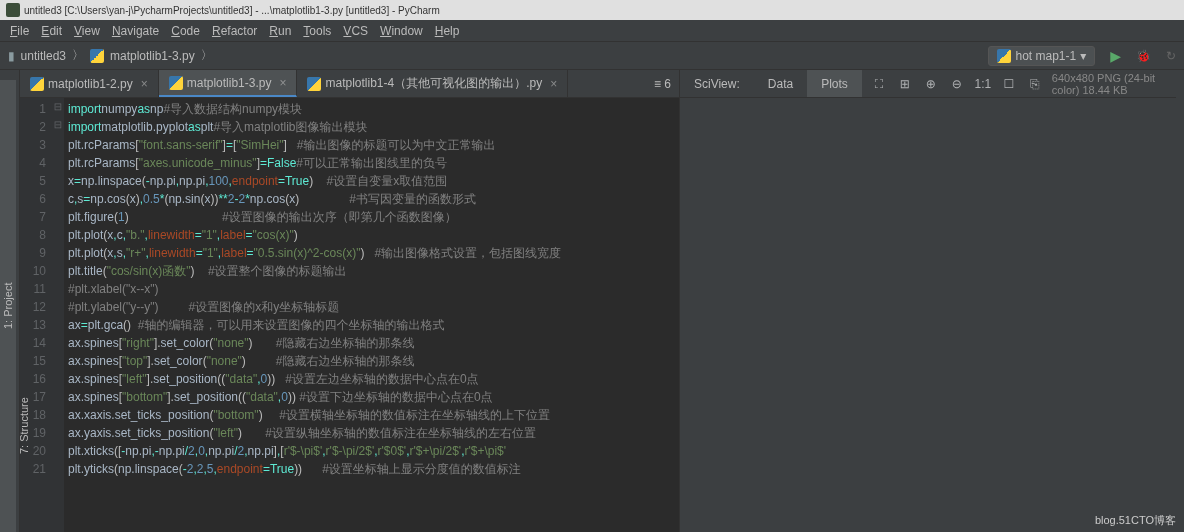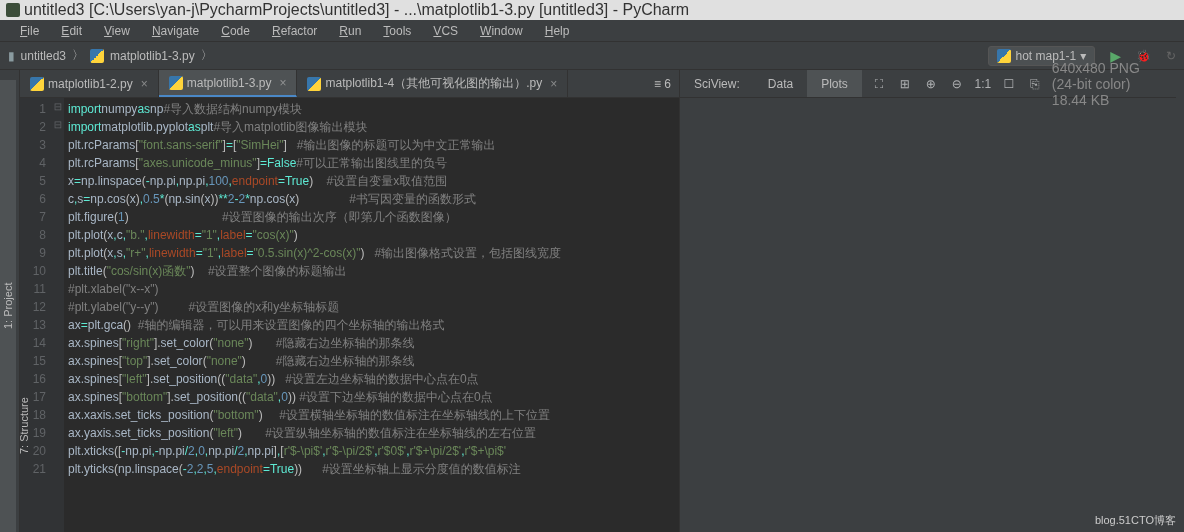--- a/index.html
+++ b/index.html
@@ -1,19 +1,19 @@
 <!DOCTYPE html>
 <html><head>
 <meta charset="utf-8">
 <style>
 *{margin:0;padding:0;box-sizing:border-box;font-family:Arial,sans-serif}
 body{background:#3c3f41;color:#bbb;font-size:12px;width:1184px;height:532px;overflow:hidden}
-.titlebar{background:#e0e0e0;color:#333;height:20px;padding:2px 6px;font-size:16px;display:flex;align-items:center}
+.titlebar{background:#e0e0e0;color:#333;height:20px;padding:2px 6px;font-size:10px;display:flex;align-items:center}
 .titlebar .icon{width:14px;height:14px;background:#3c4d3a;border-radius:2px;margin-right:4px}
-.menubar{background:#3c3f41;height:22px;display:flex;align-items:center;padding:0 14px;gap:10px;border-bottom:1px solid #323232}
+.menubar{background:#3c3f41;height:22px;display:flex;align-items:center;padding:0 4px;gap:0;border-bottom:1px solid #323232}
 .menubar span{padding:2px 6px;cursor:pointer}
 .menubar span u{text-decoration:underline}
 .navbar{background:#3c3f41;height:28px;display:flex;align-items:center;padding:0 8px;border-bottom:1px solid #323232;justify-content:space-between}
 .navbar-left{display:flex;align-items:center;gap:6px}
 .navbar-right{display:flex;align-items:center;gap:15px}
 .folder-icon{color:#8a9ba0}
 .py-icon{display:inline-flex;align-items:center;justify-content:center;width:14px;height:14px;background:linear-gradient(135deg,#3776ab 50%,#ffd43b 50%);border-radius:2px;font-size:8px}
 .dropdown{background:#4c5052;border:1px solid #555;padding:2px 8px;border-radius:3px;display:flex;align-items:center;gap:4px}
 .run-btn{color:#59a869;font-size:14px}
 .bug-btn{color:#58a35c;font-size:12px}
@@ -40,21 +40,21 @@
 .param{color:#aa4926}
 .gutter-fold{width:12px;background:#313335;color:#606366;font-size:10px}
 .gutter-fold div{height:18px;text-align:center}
 .sci-panel{width:505px;background:#3c3f41;border-left:1px solid #323232;display:flex;flex-direction:row}
 .sci-tabs{height:28px;display:flex;align-items:center;border-bottom:1px solid #323232}
 .sci-tab{padding:4px 14px;cursor:pointer;height:100%;display:flex;align-items:center}
 .sci-tab.active{background:#4e5254}
 .sci-toolbar{height:28px;display:flex;align-items:center;padding:0 8px;gap:8px;border-bottom:1px solid #323232;background:#3c3f41;justify-content:space-between}
 .sci-tools-left{display:flex;gap:8px;align-items:center}
 .sci-tool{width:18px;height:18px;display:flex;align-items:center;justify-content:center;cursor:pointer;color:#afb1b3}
-.sci-info{color:#888;font-size:14px}
+.sci-info{color:#888;font-size:11px}
 .plot-area{flex:1;background:#fff;margin:4px;position:relative}
 .plot-svg{width:100%;height:100%}
 .watermark{position:absolute;bottom:4px;right:8px;color:#ccc;font-size:11px}
 </style>
 </head>
 <body>
 
 <div class="titlebar">
   <span class="icon"></span>
   <span>untitled3 [C:\Users\yan-j\PycharmProjects\untitled3] - ...\matplotlib1-3.py [untitled3] - PyCharm</span>

